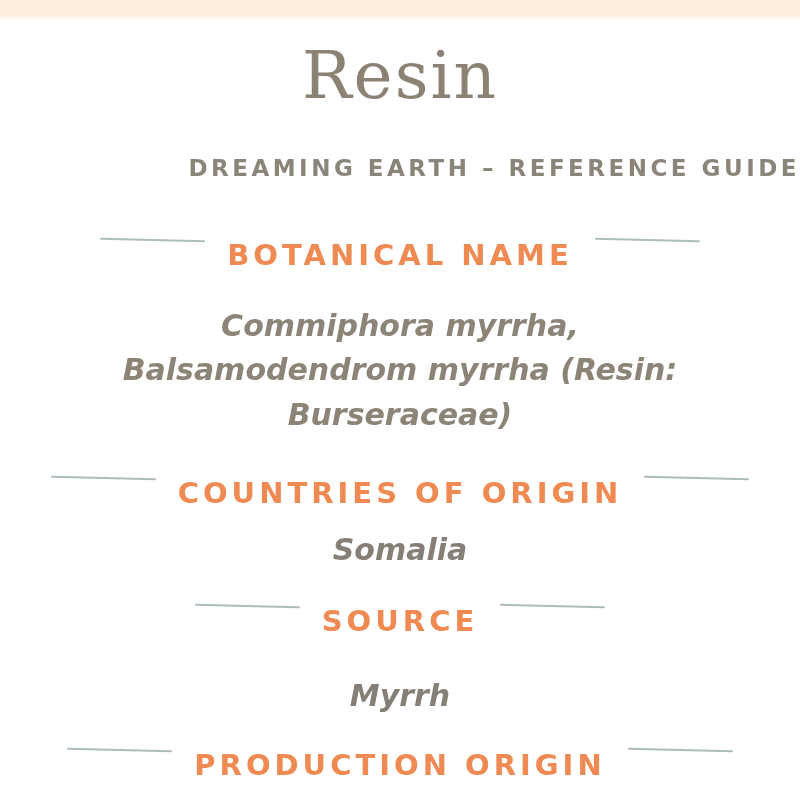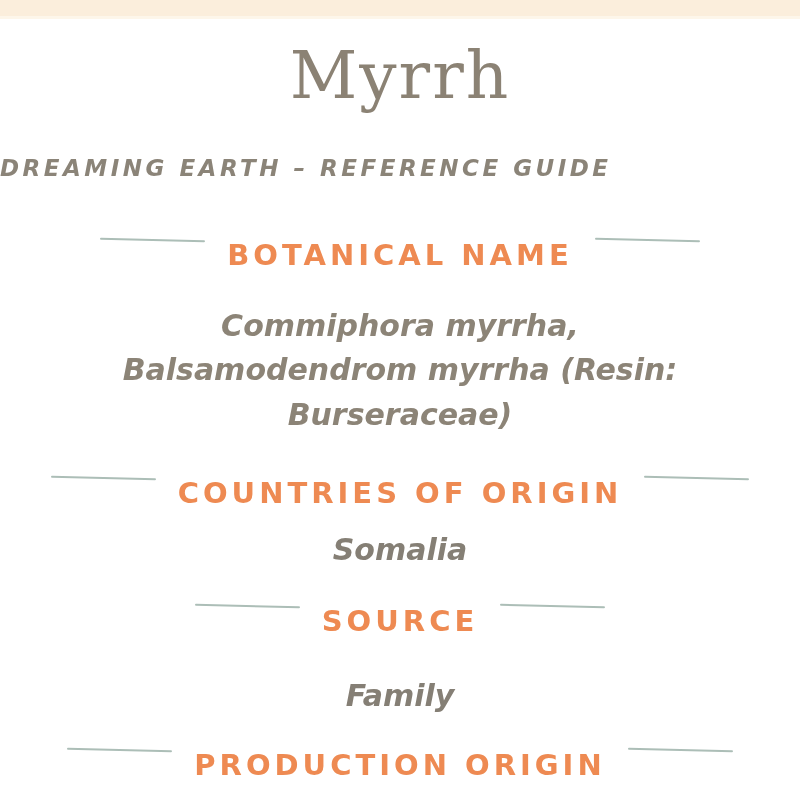--- a/index.html
+++ b/index.html
@@ -28,26 +28,25 @@
     text-align: center;
     font-family: "DejaVu Serif", serif;
     font-weight: 400;
     font-size: 66px;
     line-height: 1.05;
     letter-spacing: 2px;
     color: #8B8274;
   }
   .brand-subtitle {
     margin-top: 18px;
-    text-align: left;
+    text-align: right;
     font-weight: 700;
     font-size: 23px;
     letter-spacing: 3.5px;
     color: #8B8478;
-    font-style: italic;
   }
   .section-header {
     display: flex;
     align-items: flex-start;
     justify-content: center;
     gap: 22px;
   }
   .divider {
     width: 105px;
     height: 2px;
@@ -81,21 +80,21 @@
   #sec-source { margin-top: 32px; }
   #sec-source .section-value { margin-top: 36px; }
   #sec-production { margin-top: 30px; }
 </style>
 </head>
 <body>
 
 <div class="top-banner"></div>
 <div class="top-banner-fade"></div>
 
-<h1 class="page-title">Myrrh</h1>
+<h1 class="page-title">Resin</h1>
 
 <div class="brand-subtitle">DREAMING EARTH – REFERENCE GUIDE</div>
 
 <section id="sec-botanical">
   <div class="section-header">
     <span class="divider"></span>
     <span class="section-heading">BOTANICAL NAME</span>
     <span class="divider"></span>
   </div>
   <div class="section-value warm">Commiphora myrrha, Balsamodendrom myrrha (Resin: Burseraceae)</div>
@@ -109,21 +108,21 @@
   </div>
   <div class="section-value">Somalia</div>
 </section>
 
 <section id="sec-source">
   <div class="section-header">
     <span class="divider"></span>
     <span class="section-heading">SOURCE</span>
     <span class="divider"></span>
   </div>
-  <div class="section-value">Family</div>
+  <div class="section-value">Myrrh</div>
 </section>
 
 <section id="sec-production">
   <div class="section-header">
     <span class="divider"></span>
     <span class="section-heading">PRODUCTION ORIGIN</span>
     <span class="divider"></span>
   </div>
 
 </section>

